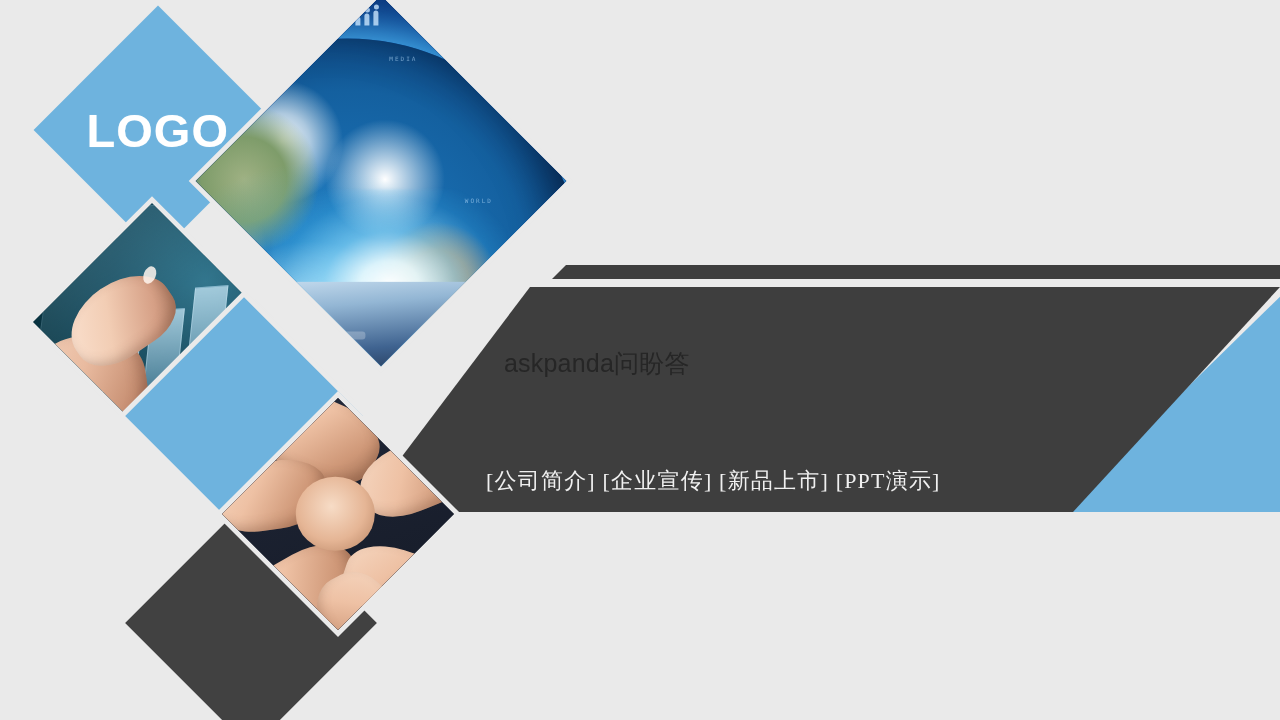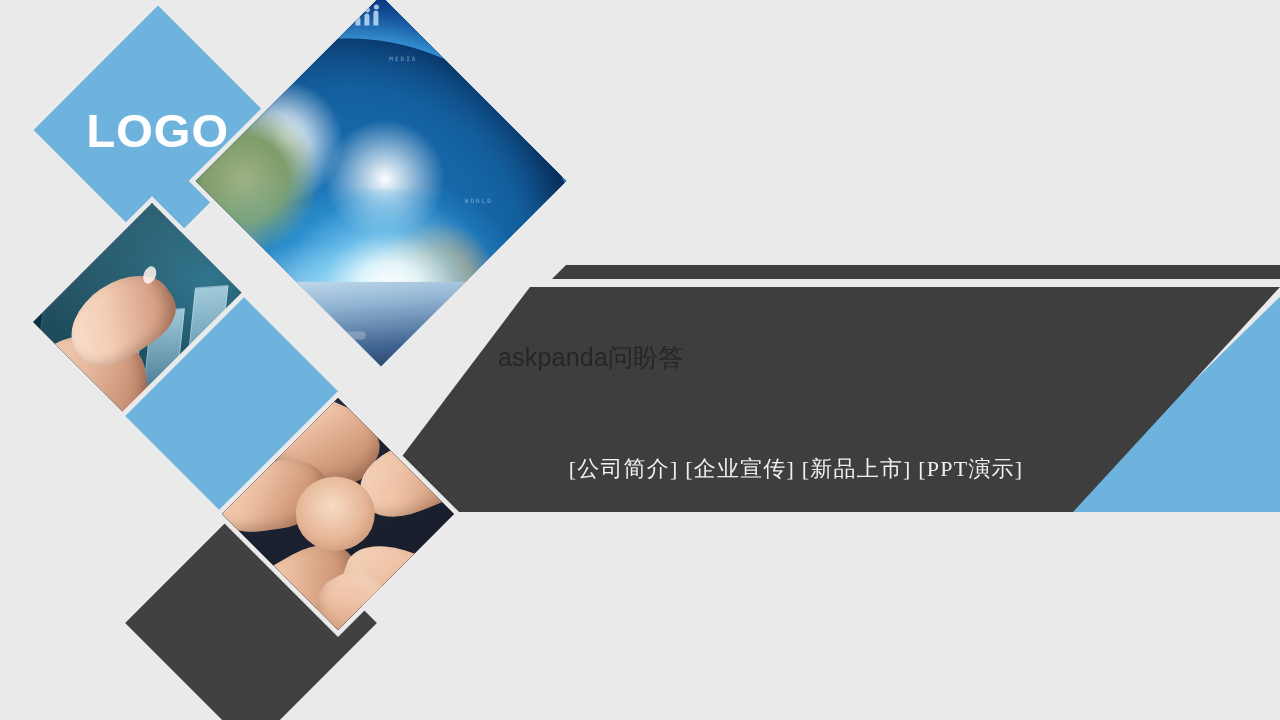--- a/index.html
+++ b/index.html
@@ -63,33 +63,32 @@
     top: 330px;
     z-index: 6;
     width: 620px;
   }
   .slide-title {
     color: #262626;
     font-size: 25px;
     font-weight: 400;
     letter-spacing: 0.2px;
     line-height: 1.2;
-    margin: 12px;
+    margin: 18px;
     white-space: nowrap;
   }
   .slide-subtitle {
     color: #f0f0f0;
     font-size: 22px;
     font-weight: 400;
     letter-spacing: 1.2px;
     margin: 0;
     padding-top: 70px;
     white-space: nowrap;
     font-family: "Liberation Serif", "DejaVu Serif", serif;
-    text-align: center;
   }
 
   
   .diamond {
     position: absolute;
     transform: rotate(45deg);
     overflow: hidden;
     box-shadow: 0 0 0 5px #eaeaea;
   }
   .diamond > .inner {

